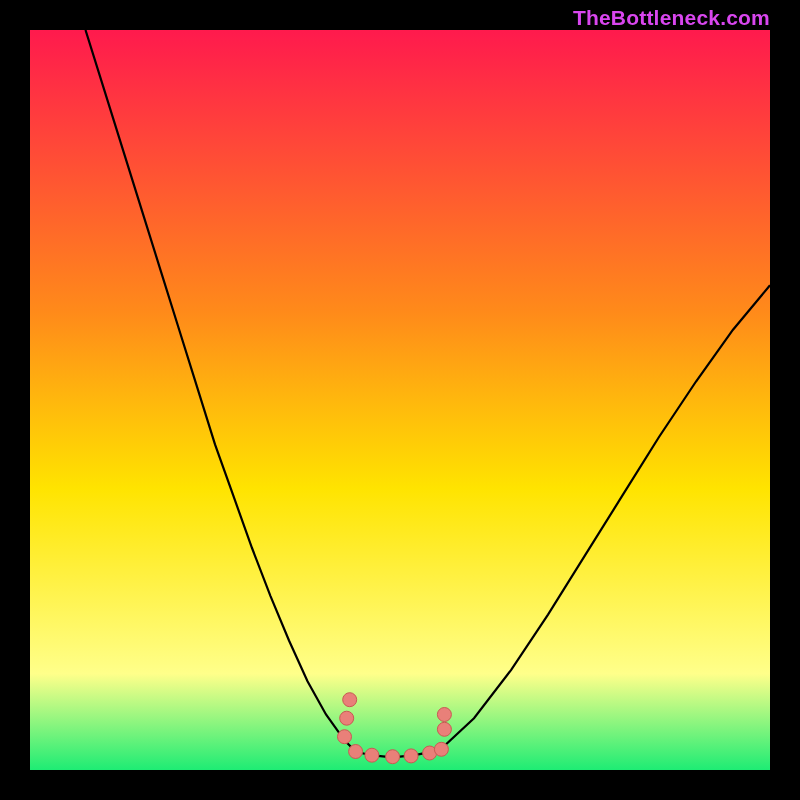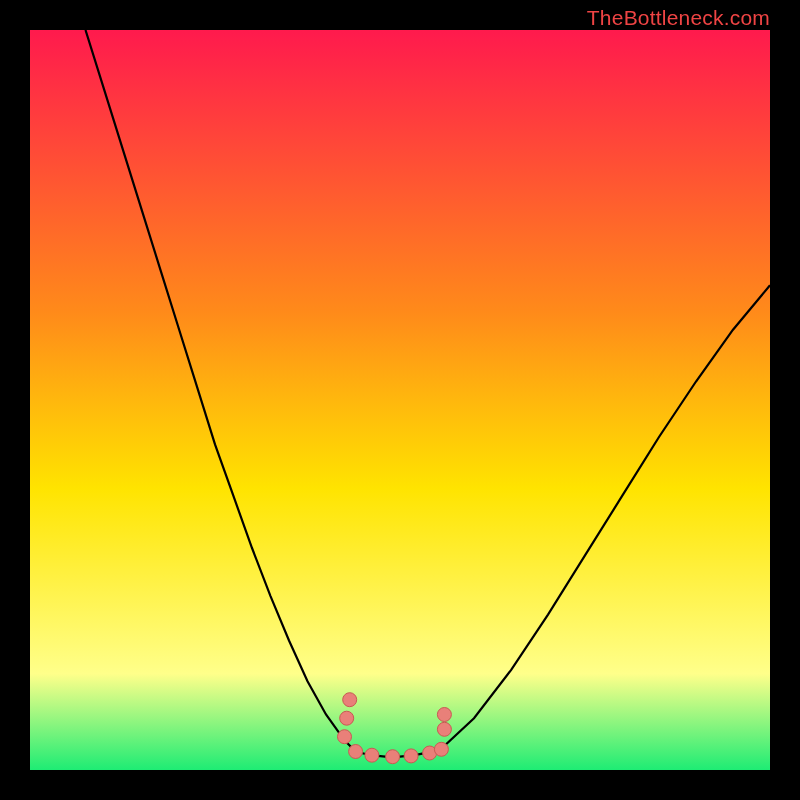--- a/index.html
+++ b/index.html
@@ -27,23 +27,23 @@
   }
   .plot svg {
     display: block;
     width: 740px;
     height: 740px;
   }
   .watermark {
     position: absolute;
     top: 6px;
     right: 30px;
-    color: #ef4444;
+    color: #d946ef;
     font-size: 21px;
-    font-weight: 400;
+    font-weight: 700;
     letter-spacing: 0.2px;
     user-select: none;
   }
 </style>
 </head>
 <body>
 
 <div class="frame">
   <div class="plot">
     <svg viewBox="0 0 740 740">

